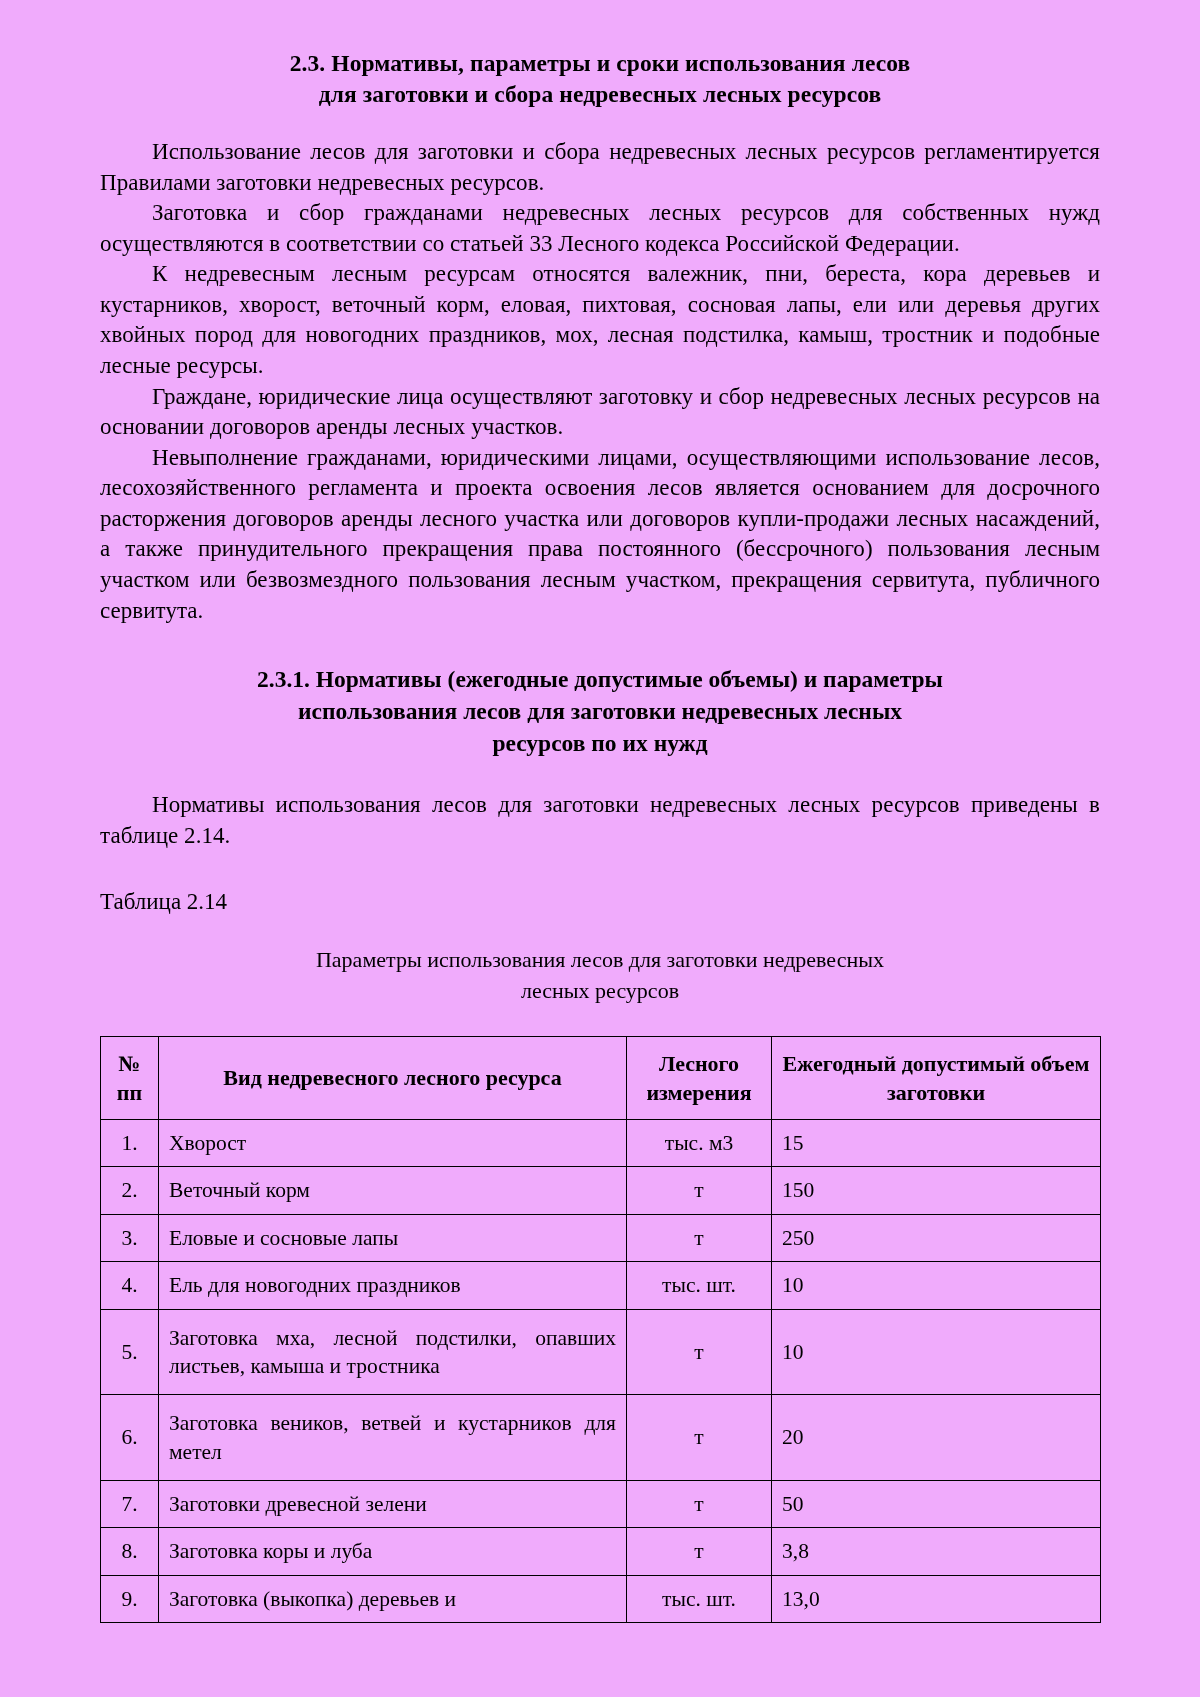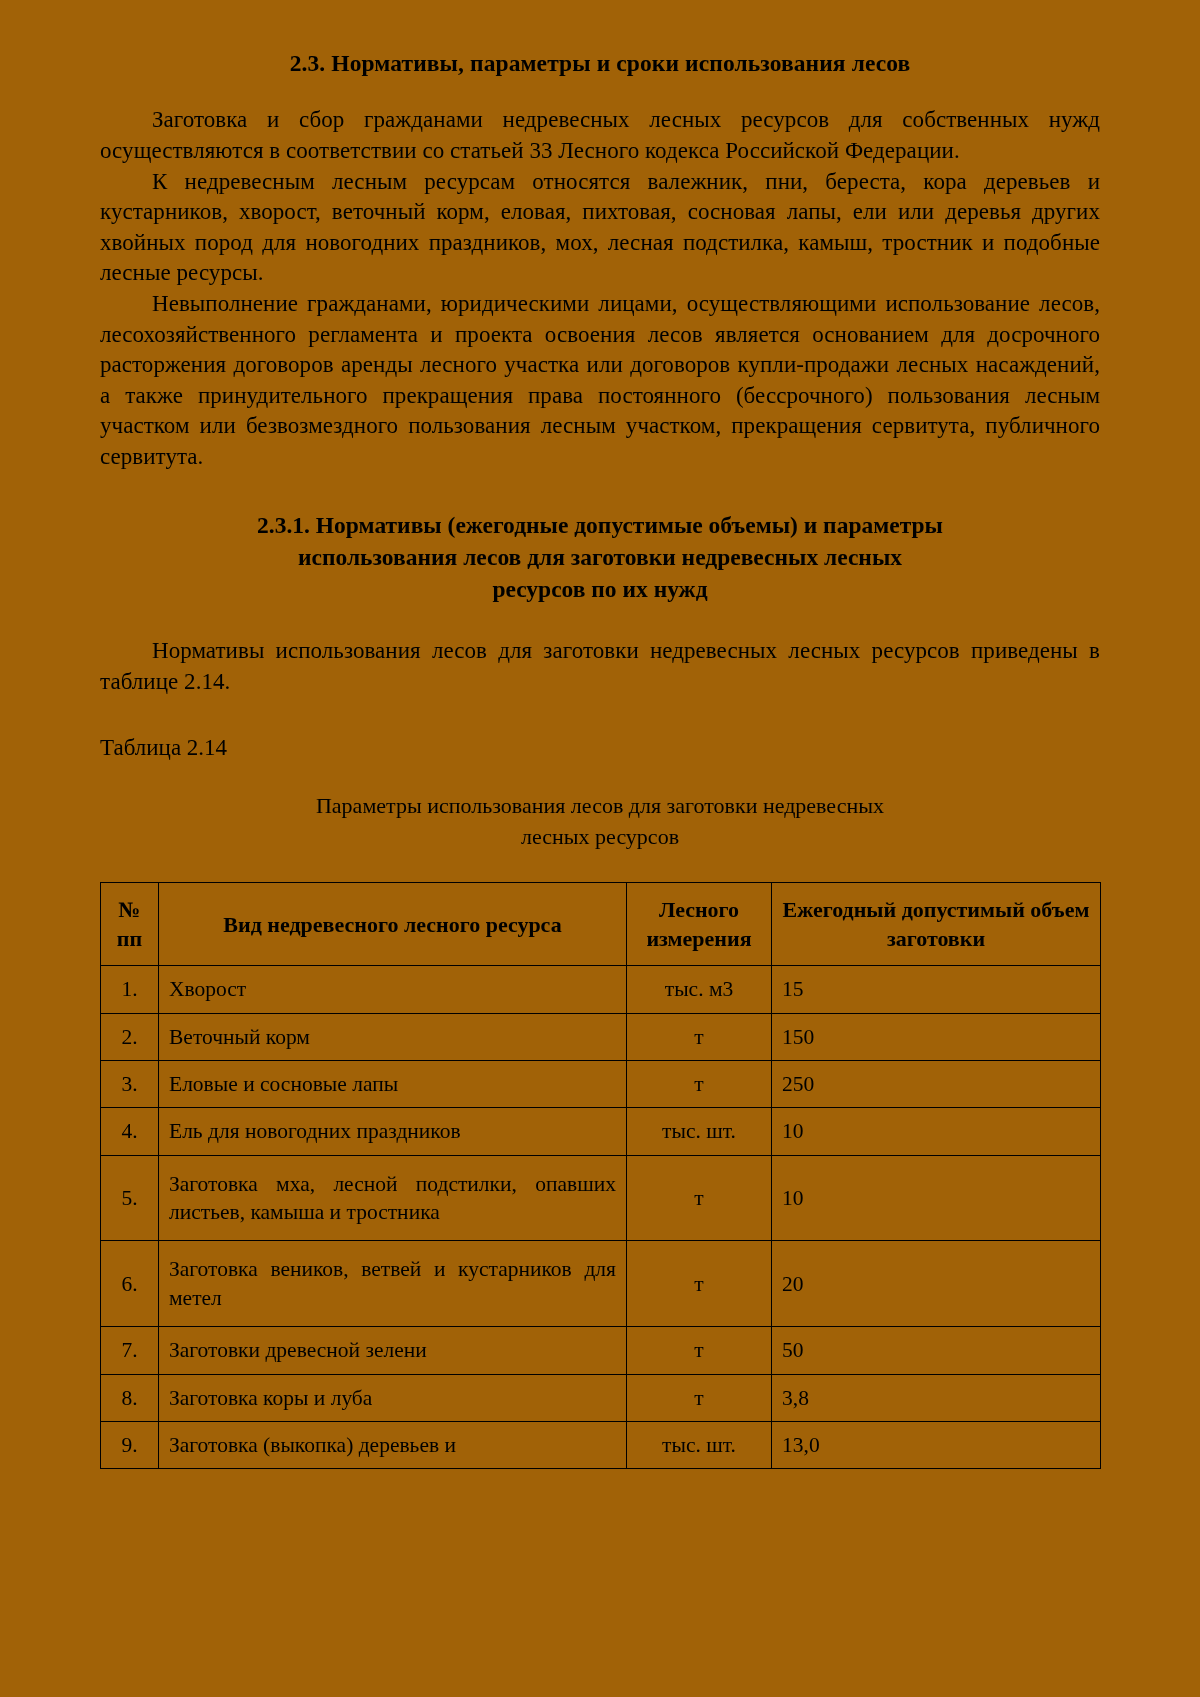--- a/index.html
+++ b/index.html
@@ -10,21 +10,21 @@
     background: #ffffff;
     font-family: "Liberation Serif", "DejaVu Serif", serif;
     color: #000000;
     overflow: hidden;
   }
   .page {
     position: relative;
     width: 1200px;
     height: 1697px;
     padding: 48px 100px 0 100px;
-    background: #a16207;
+    background: #f0abfc;
   }
   .h-block {
     text-align: center;
     font-weight: bold;
     font-size: 23.5px;
     line-height: 1.34;
     letter-spacing: 0.1px;
   }
   .h-block .ln { display: block; }
   .spacer-after-h { height: 26px; }
@@ -90,26 +90,29 @@
   td.vol  { text-align: left; padding: 14px 8px; }
   tr.tall td { padding-top: 14px; padding-bottom: 14px; }
 </style>
 </head>
 <body>
 
 <div class="page">
 
   <div class="h-block">
     <span class="ln">2.3. Нормативы, параметры и сроки использования лесов</span>
+    <span class="ln">для заготовки и сбора недревесных лесных ресурсов</span>
   </div>
 
   <div class="spacer-after-h"></div>
 
+  <p class="body">Использование лесов для заготовки и сбора недревесных лесных ресурсов регламентируется Правилами заготовки недревесных ресурсов.</p>
   <p class="body">Заготовка и сбор гражданами недревесных лесных ресурсов для собственных нужд осуществляются в соответствии со статьей 33 Лесного кодекса Российской Федерации.</p>
   <p class="body">К недревесным лесным ресурсам относятся валежник, пни, береста, кора деревьев и кустарников, хворост, веточный корм, еловая, пихтовая, сосновая лапы, ели или деревья других хвойных пород для новогодних праздников, мох, лесная подстилка, камыш, тростник и подобные лесные ресурсы.</p>
+  <p class="body">Граждане, юридические лица осуществляют заготовку и сбор недревесных лесных ресурсов на основании договоров аренды лесных участков.</p>
   <p class="body">Невыполнение гражданами, юридическими лицами, осуществляющими использование лесов, лесохозяйственного регламента и проекта освоения лесов является основанием для досрочного расторжения договоров аренды лесного участка или договоров купли-продажи лесных насаждений, а также принудительного прекращения права постоянного (бессрочного) пользования лесным участком или безвозмездного пользования лесным участком, прекращения сервитута, публичного сервитута.</p>
 
   <div class="gap-lg"></div>
 
   <div class="h-sub">
     <span class="ln">2.3.1. Нормативы (ежегодные допустимые объемы) и параметры</span>
     <span class="ln">использования лесов для заготовки недревесных лесных</span>
     <span class="ln">ресурсов по их нужд</span>
   </div>
 

